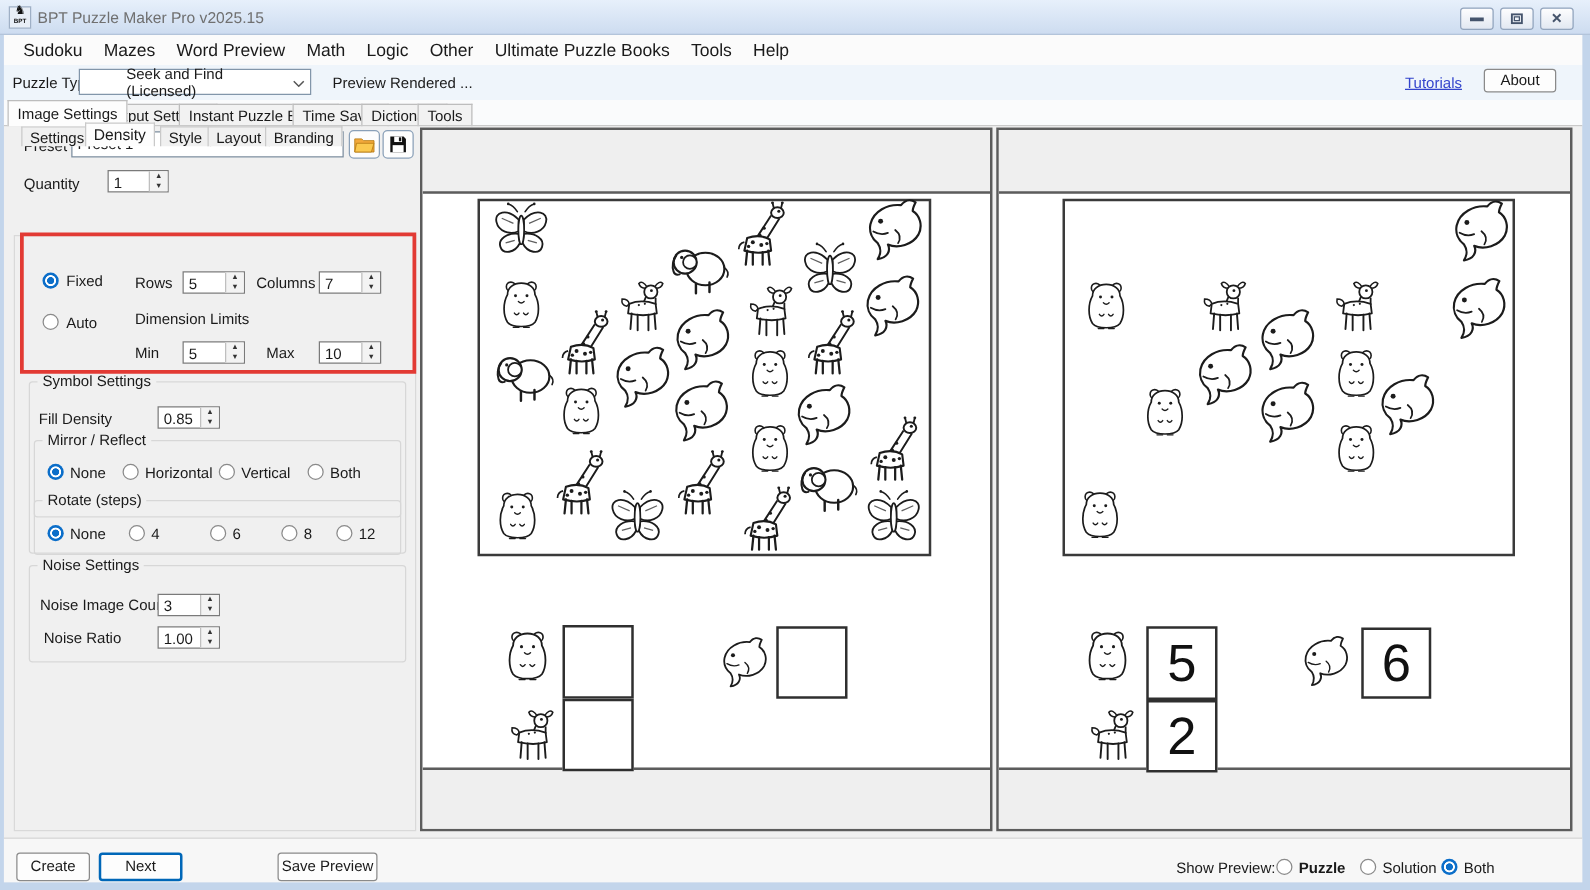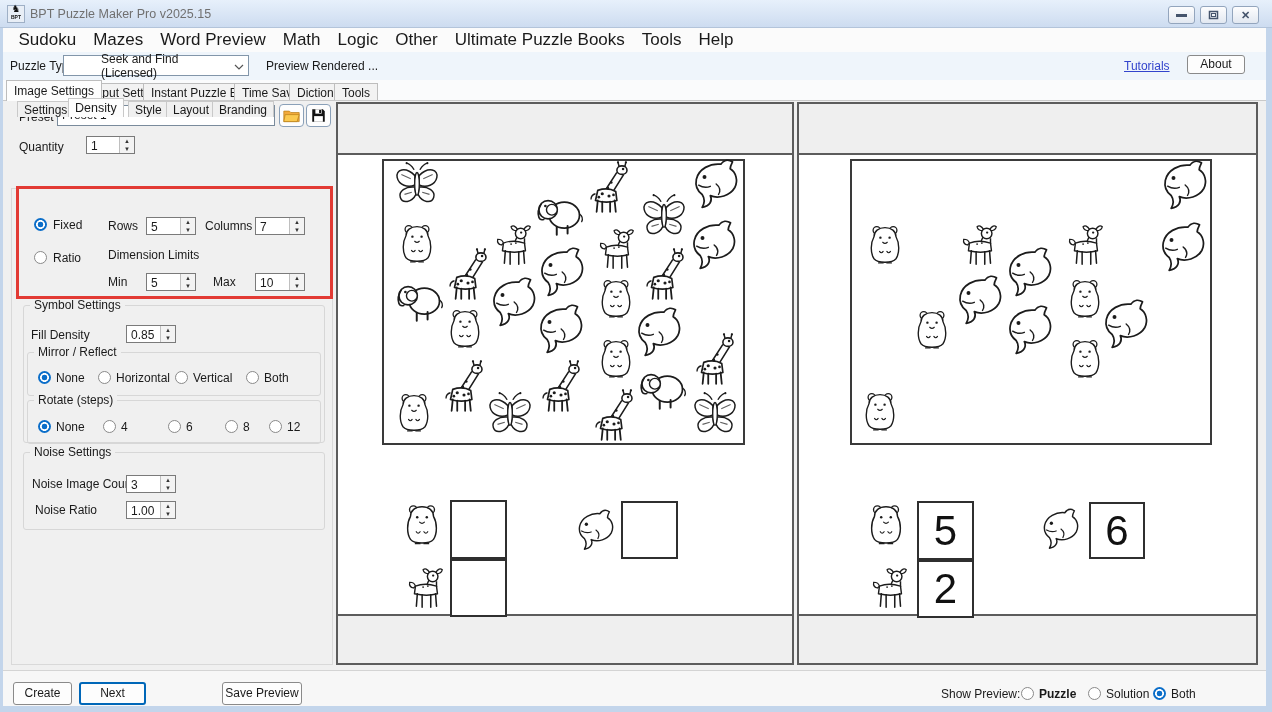--- a/index.html
+++ b/index.html
@@ -11,21 +11,21 @@
   .apptitle{position:absolute;left:30px;top:7px;color:#707070;font-size:12.5px;}
   .appicon{position:absolute;left:7px;top:5px;width:18px;height:18px;background:#e8eef6;border:1px solid #9fb0c6;text-align:center;line-height:8px;}
   .appicon .horse{font-size:10px;color:#111;display:block;margin-top:-1px;}
   .appicon .bpt{font-size:5px;font-weight:bold;color:#111;display:block;letter-spacing:0;}
   .winbtn{position:absolute;top:6px;width:27px;height:18px;border:1px solid #93a5bd;border-radius:3px;background:linear-gradient(#fdfdfe,#e2e8f1);display:flex;align-items:center;justify-content:center;}
   .winbtn .bar{width:11px;height:3px;background:#45546c;}
   .winbtn .x{font-size:11px;font-weight:bold;color:#45546c;line-height:11px;}
   
   .content{position:absolute;left:3px;top:28px;width:1263px;height:678px;background:#f0f0f0;}
   .menubar{position:absolute;left:0;top:0;width:1263px;height:24px;background:#fbfbfb;display:flex;align-items:center;padding-left:7px;}
-  .menuitem{padding:0 8.5px;font-size:17px;cursor:default;}
+  .menuitem{padding:0 8.5px;font-size:14px;cursor:default;}
   .toolbar{position:absolute;left:0;top:24px;width:1263px;height:28px;background:#eff5fb;}
   .combo{position:absolute;left:60px;top:3px;width:186px;height:21px;background:#fff;border:1px solid #8296aa;display:flex;align-items:center;}
   .combo .val{flex:1;padding-left:5px;margin-left:32px;}
   .combo .chev{width:18px;text-align:center;}
   .linktext{color:#3344cc;text-decoration:underline;cursor:pointer;}
   .btn{position:absolute;background:#fdfdfd;border:1px solid #8a8a8a;border-radius:3px;text-align:center;cursor:default;}
   
   .tabbar{position:absolute;left:0;top:52px;width:1263px;height:21px;background:#fafbfc;}
   .tabline{position:absolute;left:0;top:72px;width:1263px;height:1px;background:#c9c9c9;}
   .tab{position:absolute;top:3px;height:18px;line-height:18px;background:#f2f2f2;border:1px solid #bdbdbd;border-bottom:none;padding:0 7px;}
@@ -239,21 +239,21 @@
     </div>
     <span class="lbl" style="left:202px;top:191px;">Columns</span>
     <div class="spin" style="left:252px;top:189px;">
       <span class="sval">7</span>
       <span class="sbtns">
           <i>▲</i>
           <i>▼</i>
         </span>
     </div>
     <span class="radio" style="left:31px;top:223px;"></span>
-    <span class="lbl" style="left:50px;top:223px;">Ratio</span>
+    <span class="lbl" style="left:50px;top:223px;">Auto</span>
     <span class="lbl" style="left:105px;top:220px;">Dimension Limits</span>
     <span class="lbl" style="left:105px;top:247px;">Min</span>
     <div class="spin" style="left:143px;top:245px;">
       <span class="sval">5</span>
       <span class="sbtns">
           <i>▲</i>
           <i>▼</i>
         </span>
     </div>
     <span class="lbl" style="left:210px;top:247px;">Max</span>
@@ -271,21 +271,21 @@
     </div>
     <span class="lbl" style="left:28px;top:300px;">Fill Density</span>
     <div class="spin" style="left:123px;top:297px;">
       <span class="sval">0.85</span>
       <span class="sbtns">
           <i>▲</i>
           <i>▼</i>
         </span>
     </div>
 
-    <div class="group" style="left:24px;top:324px;width:294px;height:44px;">
+    <div class="group" style="left:24px;top:324px;width:294px;height:62px;">
       <span class="gtitle">Mirror / Reflect</span>
     </div>
     <span class="radio on" style="left:35px;top:343px;"></span>
     <span class="lbl" style="left:53px;top:343px;">None</span>
     <span class="radio" style="left:95px;top:343px;"></span>
     <span class="lbl" style="left:113px;top:343px;">Horizontal</span>
     <span class="radio" style="left:172px;top:343px;"></span>
     <span class="lbl" style="left:190px;top:343px;">Vertical</span>
     <span class="radio" style="left:243px;top:343px;"></span>
     <span class="lbl" style="left:261px;top:343px;">Both</span>

